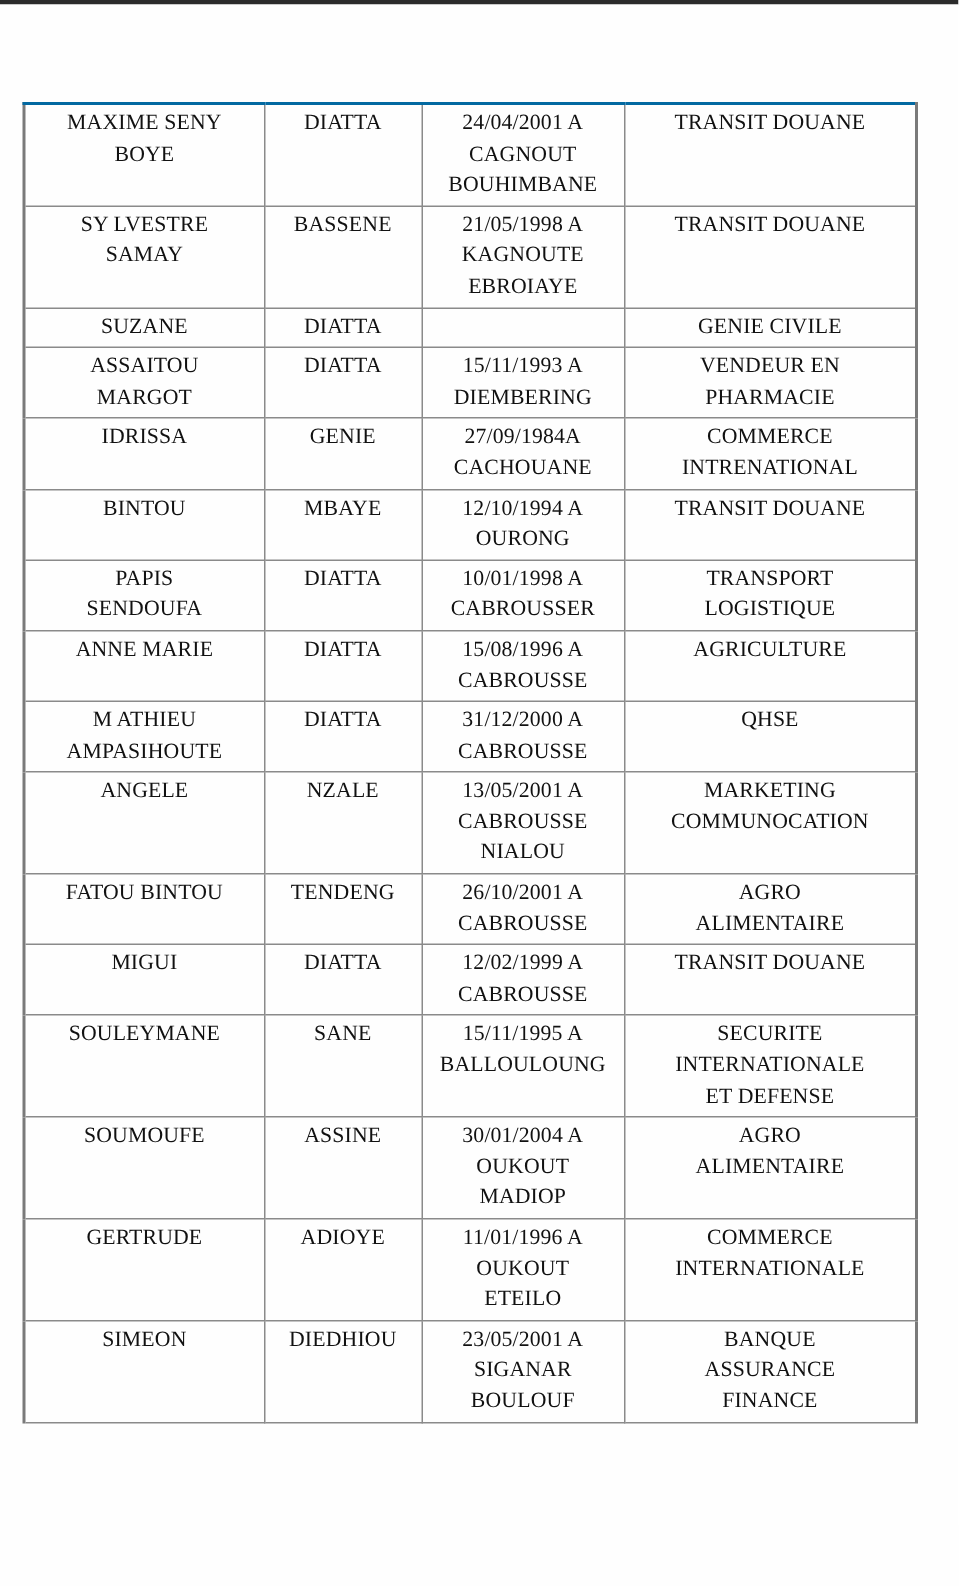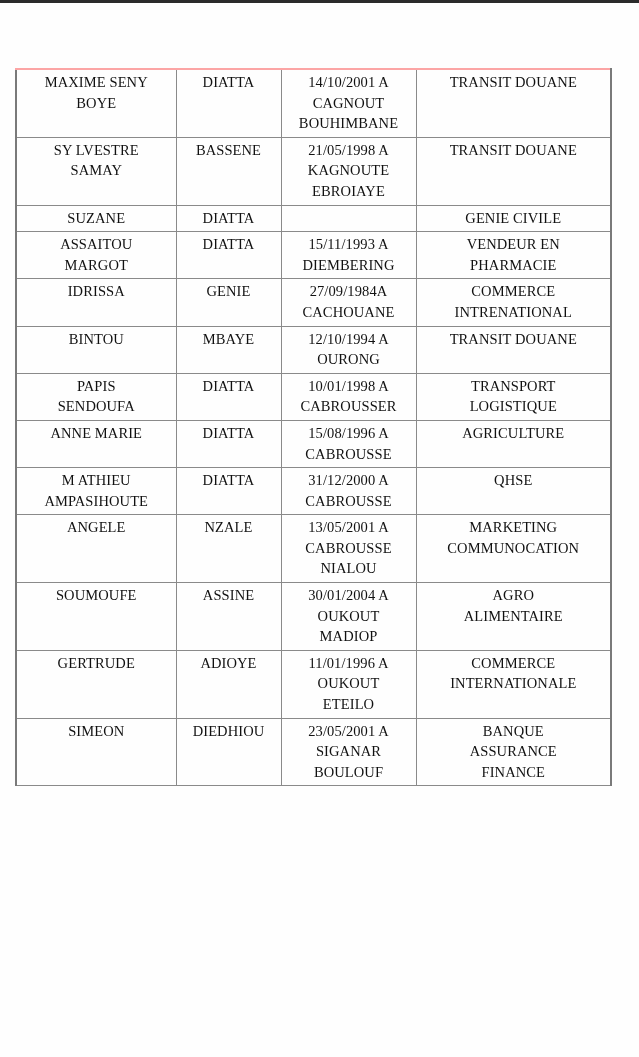--- a/index.html
+++ b/index.html
@@ -51,21 +51,21 @@
     border: 1px solid #8a8a8a;
     text-align: center;
     vertical-align: top;
     font-size: 14.5px;
     line-height: 20.6px;
     padding: 2px 3px 3px 3px;
     white-space: pre-line;
     word-wrap: break-word;
     letter-spacing: 0.1px;
   }
-  table.roster tr:first-child td { border-top: 2px solid #fca5a5; font-family: Liberation Serif, serif; }
+  table.roster tr:first-child td { border-top: 2px solid #0369a1; font-family: Liberation Serif, serif; }
   table.roster td:first-child { border-left: 2px solid #7a7a7a; }
   table.roster td:last-child  { border-right: 2px solid #7a7a7a; }
   td.empty-cell { color: transparent; }
 </style>
 </head>
 <body>
 
 <div id="scan-top-edge"></div>
 <div id="page-surface"></div>
 
@@ -75,21 +75,21 @@
       <col class="c-prenom">
       <col class="c-nom">
       <col class="c-naiss">
       <col class="c-filiere">
     </colgroup>
     <tbody id="roster-body">
         <tr>
           <td>MAXIME SENY
 BOYE</td>
           <td>DIATTA</td>
-          <td>14/10/2001 A
+          <td>24/04/2001 A
 CAGNOUT
 BOUHIMBANE</td>
           <td>TRANSIT DOUANE</td>
         </tr>
         <tr>
           <td>SY  LVESTRE
 SAMAY</td>
           <td>BASSENE</td>
           <td>21/05/1998 A
 KAGNOUTE
@@ -151,20 +151,44 @@
           <td>QHSE</td>
         </tr>
         <tr>
           <td>ANGELE</td>
           <td>NZALE</td>
           <td>13/05/2001 A
 CABROUSSE
 NIALOU</td>
           <td>MARKETING
 COMMUNOCATION</td>
+        </tr>
+        <tr>
+          <td>FATOU BINTOU</td>
+          <td>TENDENG</td>
+          <td>26/10/2001 A
+CABROUSSE</td>
+          <td>AGRO
+ALIMENTAIRE</td>
+        </tr>
+        <tr>
+          <td>MIGUI</td>
+          <td>DIATTA</td>
+          <td>12/02/1999 A
+CABROUSSE</td>
+          <td>TRANSIT DOUANE</td>
+        </tr>
+        <tr>
+          <td>SOULEYMANE</td>
+          <td>SANE</td>
+          <td>15/11/1995 A
+BALLOULOUNG</td>
+          <td>SECURITE
+INTERNATIONALE
+ET DEFENSE</td>
         </tr>
         <tr>
           <td>SOUMOUFE</td>
           <td>ASSINE</td>
           <td>30/01/2004 A
 OUKOUT
 MADIOP</td>
           <td>AGRO
 ALIMENTAIRE</td>
         </tr>

